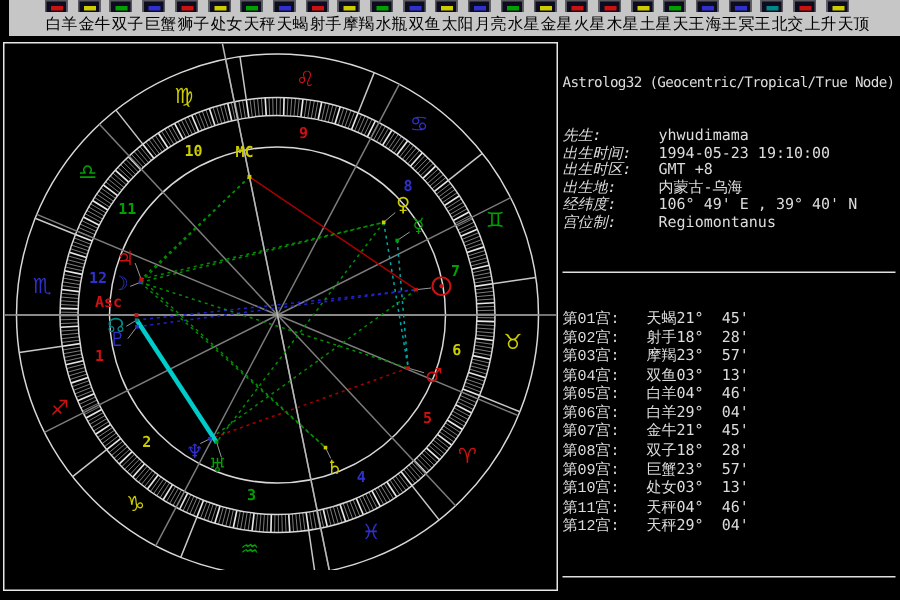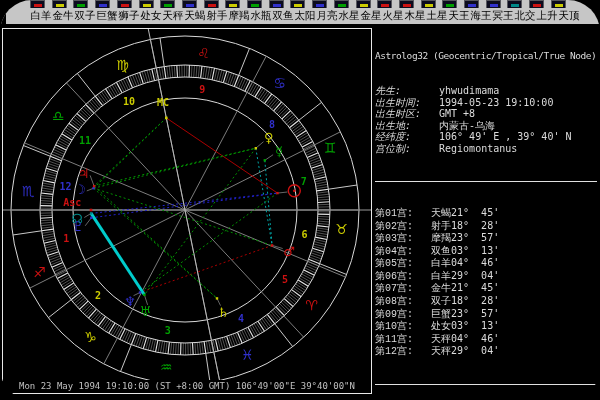--- a/index.html
+++ b/index.html
@@ -1,17 +1,17 @@
 <!DOCTYPE html>
 <html><head>
 <meta charset="utf-8">
 <style>
   html,body{margin:0;padding:0;background:#000;}
   .screen{position:relative;width:600px;height:400px;background:#000;overflow:hidden;
-          font-family:"DejaVu Sans Mono",monospace;border-radius:32px;}
+          font-family:"DejaVu Sans Mono",monospace;}
   
   .toolbar-icons{position:absolute;left:0;top:0;width:600px;height:8px;background:#c6c6c6;overflow:hidden;}
   .icon-btn{position:absolute;top:0;width:15px;height:14px;background:#0c0c1e;border:1px solid #58585e;box-sizing:border-box;}
   .icon-mark{position:absolute;left:3px;top:3px;width:8px;height:3px;}
   .toolbar-labels{position:absolute;left:0;top:8px;width:600px;height:16px;background:#c6c6c6;
           display:flex;align-items:center;padding-left:30px;box-sizing:border-box;
           font-family:"DejaVu Sans",sans-serif;font-size:10.5px;color:#000;}
   .menu-label{flex:none;width:22px;text-align:center;white-space:nowrap;overflow:visible;}
   .notch{position:absolute;left:0;top:0;width:6px;height:24px;background:#000;z-index:6;}
   
@@ -607,21 +607,20 @@
             <text x="75.3" y="197.9" fill="#3030cc" font-size="13" font-family="DejaVu Sans, sans-serif" text-anchor="middle" dominant-baseline="central">♇</text>
             <line x1="88.1" y1="184.4" x2="81.3" y2="188.5" stroke="#aaaaaa" stroke-width="0.6"></line>
             <rect x="86.9" y="183.2" width="2.4" height="2.4" fill="#008888"></rect>
             <text x="74.3" y="189.0" fill="#008888" font-size="13" font-family="DejaVu Sans, sans-serif" text-anchor="middle" dominant-baseline="central">☊</text>
             <rect x="86.7" y="179.7" width="2.6" height="2.6" fill="#cc1111"></rect>
             <text x="69.3" y="173.1" fill="#cc1111" font-size="10" font-weight="bold" font-family="DejaVu Sans Mono, sans-serif" text-anchor="middle" dominant-baseline="central">Asc</text>
             <rect x="162.0" y="87.6" width="2.6" height="2.6" fill="#cccc00"></rect>
             <text x="160.1" y="73.2" fill="#cccc00" font-size="10" font-weight="bold" font-family="DejaVu Sans Mono, sans-serif" text-anchor="middle" dominant-baseline="central">MC</text>
           </svg>
         </div>
-      <div class="status-bar"><span>Mon 23 May 1994 19:10:00 (ST +8:00 GMT) 106°49'00"E 39°40'00"N</span></div>
     </div>
     <div class="info-panel">
       <div class="info-title">Astrolog32 (Geocentric/Tropical/True Node)</div>
       <div id="info-rows"><div class="irow"><span class="ilbl">先生:</span><span> yhwudimama</span></div><div class="irow"><span class="ilbl">出生时间:</span><span> 1994-05-23 19:10:00</span></div><div class="irow"><span class="ilbl">出生时区:</span><span> GMT +8</span></div><div class="irow"><span class="ilbl">出生地:</span><span> 内蒙古-乌海</span></div><div class="irow"><span class="ilbl">经纬度:</span><span> 106° 49' E , 39° 40' N</span></div><div class="irow"><span class="ilbl">宫位制:</span><span> Regiomontanus</span></div></div>
       <div class="sep"></div>
       <div id="house-list"><div class="hrow"><span class="hlbl">第01宫:</span><span> 天蝎21°  45'</span></div><div class="hrow"><span class="hlbl">第02宫:</span><span> 射手18°  28'</span></div><div class="hrow"><span class="hlbl">第03宫:</span><span> 摩羯23°  57'</span></div><div class="hrow"><span class="hlbl">第04宫:</span><span> 双鱼03°  13'</span></div><div class="hrow"><span class="hlbl">第05宫:</span><span> 白羊04°  46'</span></div><div class="hrow"><span class="hlbl">第06宫:</span><span> 白羊29°  04'</span></div><div class="hrow"><span class="hlbl">第07宫:</span><span> 金牛21°  45'</span></div><div class="hrow"><span class="hlbl">第08宫:</span><span> 双子18°  28'</span></div><div class="hrow"><span class="hlbl">第09宫:</span><span> 巨蟹23°  57'</span></div><div class="hrow"><span class="hlbl">第10宫:</span><span> 处女03°  13'</span></div><div class="hrow"><span class="hlbl">第11宫:</span><span> 天秤04°  46'</span></div><div class="hrow"><span class="hlbl">第12宫:</span><span> 天秤29°  04'</span></div></div>
       <div class="sep"></div>
       <div id="planet-list"><div class="prow"><span class="plbl">太阳:</span><span class="phouse"> [07宫]</span><span> 双子02°  06'</span></div></div>
     </div>
   </div>

